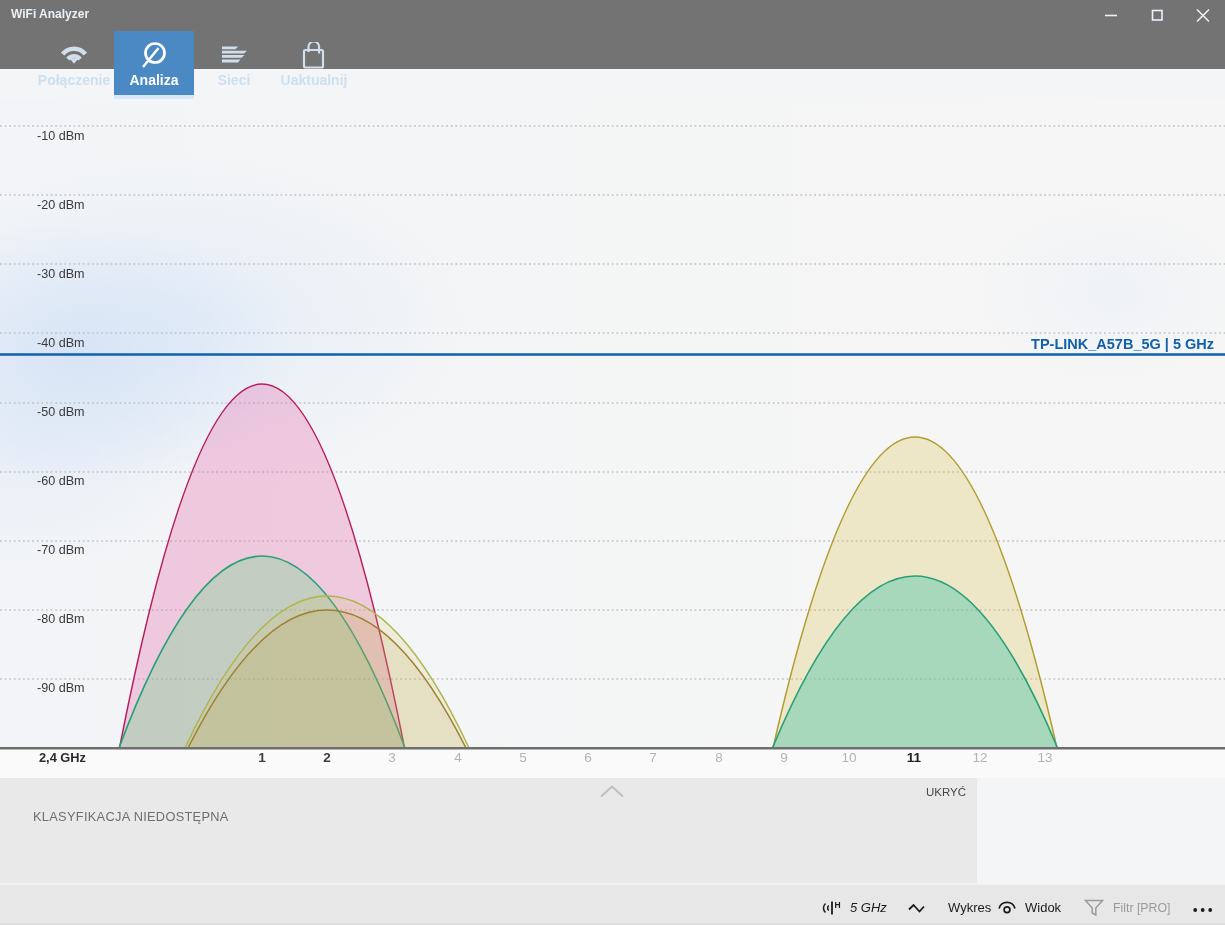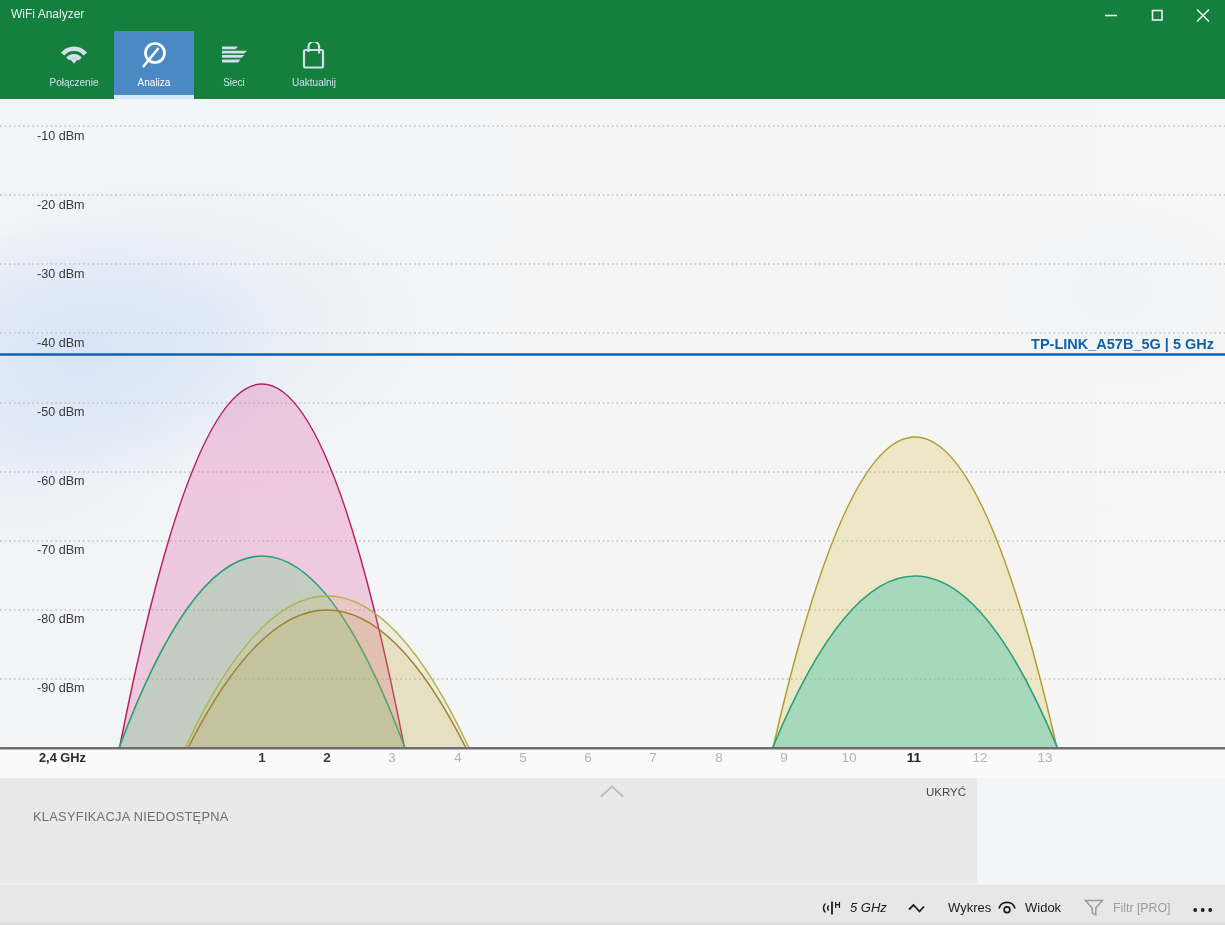--- a/index.html
+++ b/index.html
@@ -1,23 +1,23 @@
 <!DOCTYPE html>
 <html><head>
 <meta charset="utf-8">
 <style>
   * { margin:0; padding:0; box-sizing:border-box; }
   html,body { width:1225px; height:925px; overflow:hidden; font-family:"Liberation Sans", sans-serif; }
   #app { position:relative; width:1225px; height:925px; background:#f3f5f6; }
   
-  #header { position:absolute; left:0; top:0; width:1225px; height:99px; background:#15803d; }
+  #header { position:absolute; left:0; top:0; width:1225px; height:69px; background:#737373;font-weight:bold; }
   #title { position:absolute; left:11px; top:7px; font-size:12px; color:#eaf1f8; }
   .winbtn { position:absolute; top:0; height:32px; width:46px; }
   .tab { position:absolute; top:31px; height:68px; width:80px; text-align:center; }
-  .tab .lbl { position:absolute; bottom:11px; width:100%; font-size:10px; color:#cde0f0; }
+  .tab .lbl { position:absolute; bottom:11px; width:100%; font-size:14px; color:#cde0f0; }
   .tab.sel { background:#4a89c4; }
   .tab.sel .lbl { color:#ffffff; }
   .tab.sel .under { position:absolute; left:0; bottom:0; width:100%; height:4px; background:#d4eaf8; }
   .tab svg { position:absolute; left:50%; transform:translateX(-50%); top:11px; }
   
   #chart { position:absolute; left:0; top:99px; width:1225px; height:679px;
     background:
       radial-gradient(300px 190px at 80px 255px, rgba(213,227,246,0.9), rgba(213,227,246,0) 70%),
       radial-gradient(420px 240px at 185px 225px, rgba(222,233,248,0.7), rgba(222,233,248,0) 70%),
       radial-gradient(240px 170px at 30px 350px, rgba(222,232,248,0.5), rgba(222,232,248,0) 72%),

